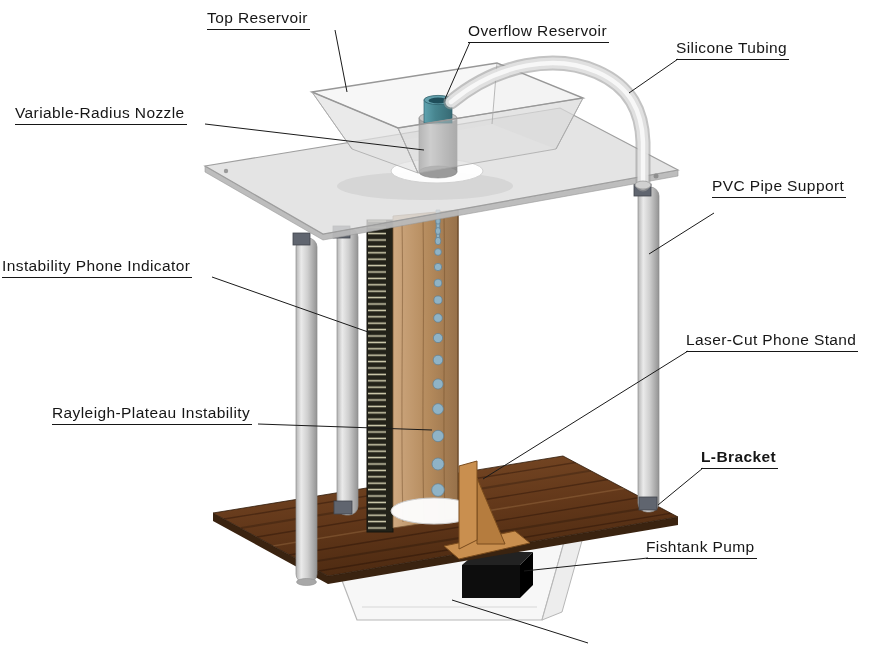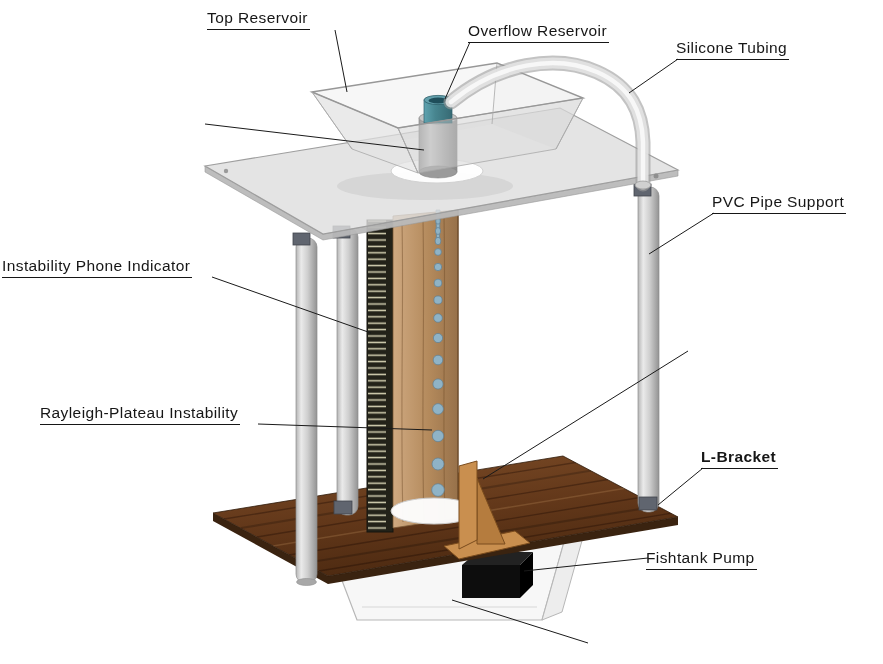--- a/index.html
+++ b/index.html
@@ -189,29 +189,35 @@
 
 <div class="label" style="left:207px;top:8px;">
   <span>Top Reservoir</span>
 </div>
 <div class="label" style="left:468px;top:21px;">
   <span>Overflow Reservoir</span>
 </div>
 <div class="label" style="left:676px;top:38px;">
   <span>Silicone Tubing</span>
 </div>
-<div class="label" style="left:712px;top:192px;text-align:right;">
+<div class="label" style="left:15px;top:103px;">
+  <span>Variable-Radius Nozzle</span>
+</div>
+<div class="label" style="left:712px;top:176px;text-align:right;">
   <span>PVC Pipe Support</span>
 </div>
 <div class="label" style="left:2px;top:256px;">
   <span>Instability Phone Indicator</span>
 </div>
-<div class="label" style="left:40px;top:403px;">
+<div class="label" style="left:686px;top:330px;">
+  <span>Laser-Cut Phone Stand</span>
+</div>
+<div class="label" style="left:52px;top:403px;">
   <span>Rayleigh-Plateau Instability</span>
 </div>
 <div class="label" style="left:701px;top:447px;font-weight:bold;">
   <span>L-Bracket</span>
 </div>
-<div class="label" style="left:646px;top:548px;">
+<div class="label" style="left:646px;top:537px;">
   <span>Fishtank Pump</span>
 </div>
 
 </div>
 
 </body></html>

